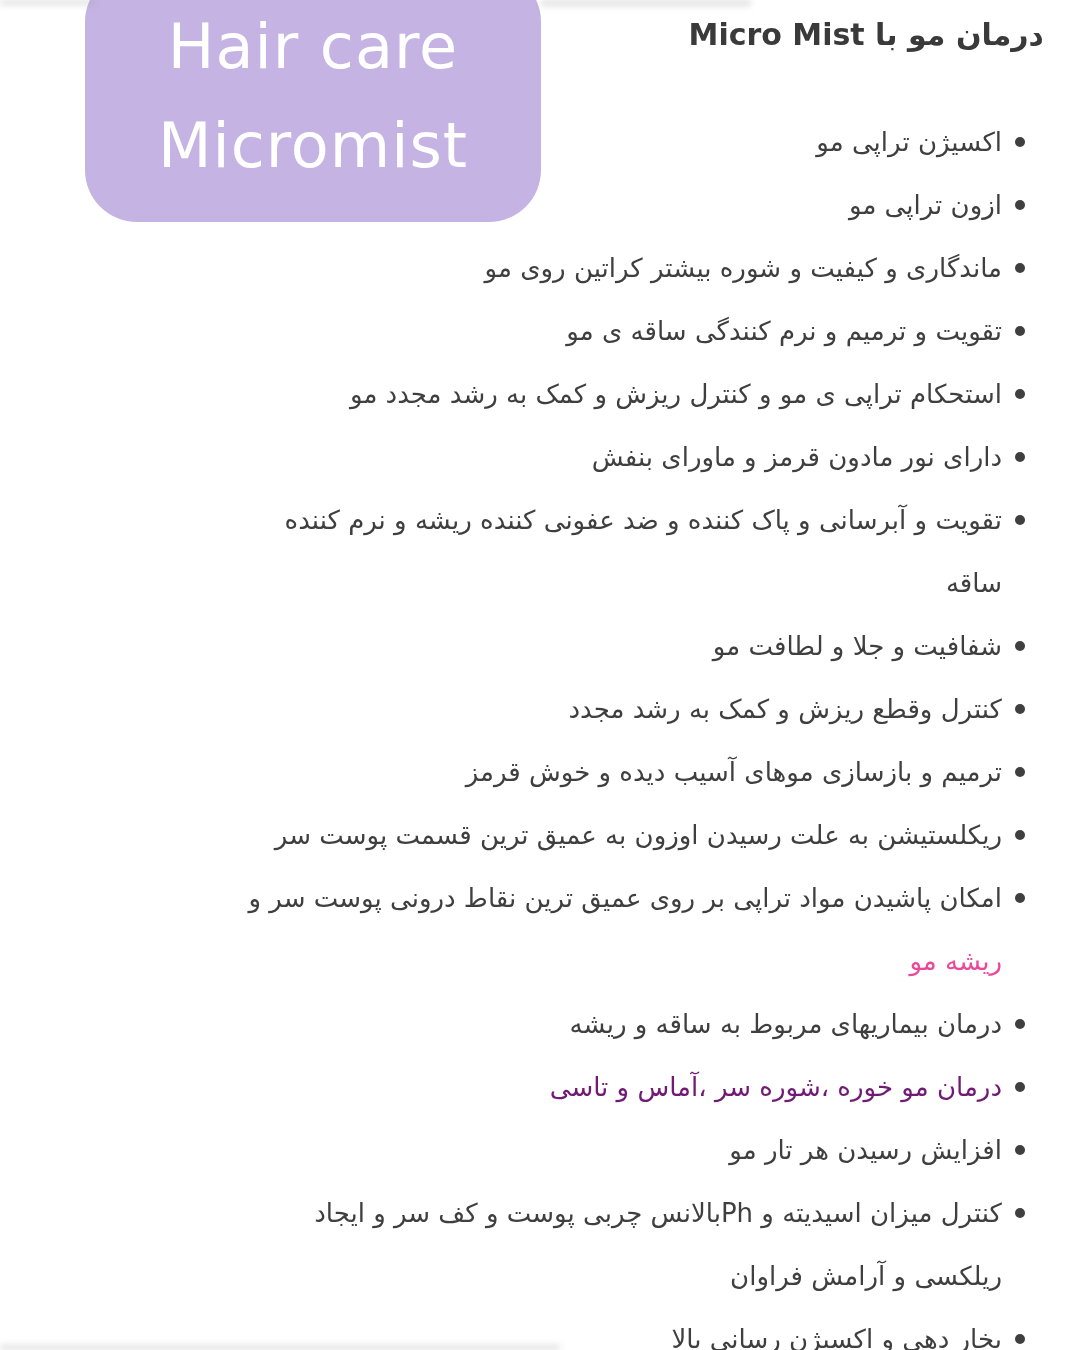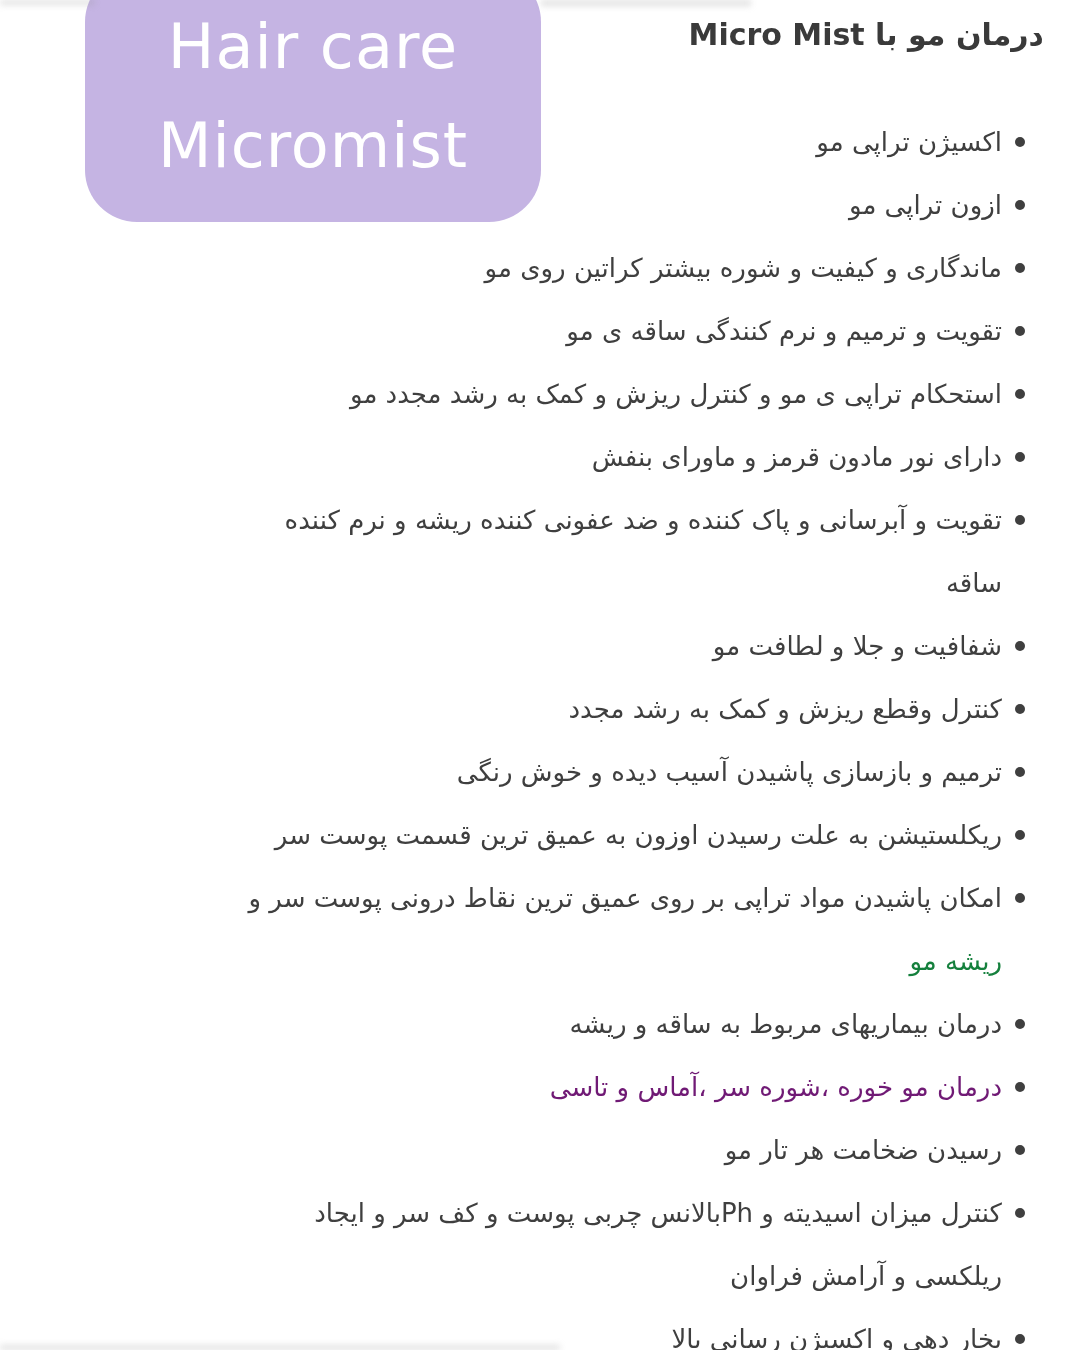--- a/index.html
+++ b/index.html
@@ -127,37 +127,37 @@
       <div class="line" style="color: rgb(63, 63, 63);">تقویت و آبرسانی و پاک کننده و ضد عفونی کننده ریشه و نرم کننده</div>
       <div class="line" style="color: rgb(63, 63, 63);">ساقه</div>
     </div>
     <div class="item">
       <div class="line" style="color: rgb(63, 63, 63);">شفافیت و جلا و لطافت مو</div>
     </div>
     <div class="item">
       <div class="line" style="color: rgb(63, 63, 63);">کنترل وقطع ریزش و کمک به رشد مجدد</div>
     </div>
     <div class="item">
-      <div class="line" style="color: rgb(63, 63, 63);">ترمیم و بازسازی پاشیدن آسیب دیده و خوش رنگی</div>
+      <div class="line" style="color: rgb(63, 63, 63);">ترمیم و بازسازی موهای آسیب دیده و خوش قرمز</div>
     </div>
     <div class="item">
       <div class="line" style="color: rgb(63, 63, 63);">ریکلستیشن به علت رسیدن اوزون به عمیق ترین قسمت پوست سر</div>
     </div>
     <div class="item">
       <div class="line" style="color: rgb(63, 63, 63);">امکان پاشیدن مواد تراپی بر روی عمیق ترین نقاط درونی پوست سر و</div>
-      <div class="line" style="color: #15803d;">ریشه مو</div>
+      <div class="line" style="color: #ec4899;">ریشه مو</div>
     </div>
     <div class="item">
       <div class="line" style="color: rgb(63, 63, 63);">درمان بیماریهای مربوط به ساقه و ریشه</div>
     </div>
     <div class="item">
       <div class="line" style="color: #701a75;">درمان مو خوره ،شوره سر ،آماس و تاسی</div>
     </div>
     <div class="item">
-      <div class="line" style="color: rgb(63, 63, 63);">رسیدن ضخامت هر تار مو</div>
+      <div class="line" style="color: rgb(63, 63, 63);">افزایش رسیدن هر تار مو</div>
     </div>
     <div class="item">
       <div class="line" style="color: rgb(63, 63, 63);">کنترل میزان اسیدیته و Phبالانس چربی پوست و کف سر و ایجاد</div>
       <div class="line" style="color: rgb(63, 63, 63);">ریلکسی و آرامش فراوان</div>
     </div>
     <div class="item">
       <div class="line" style="color: rgb(63, 63, 63);">بخار دهی و اکسیژن رسانی بالا</div>
     </div>
   </div>
 

